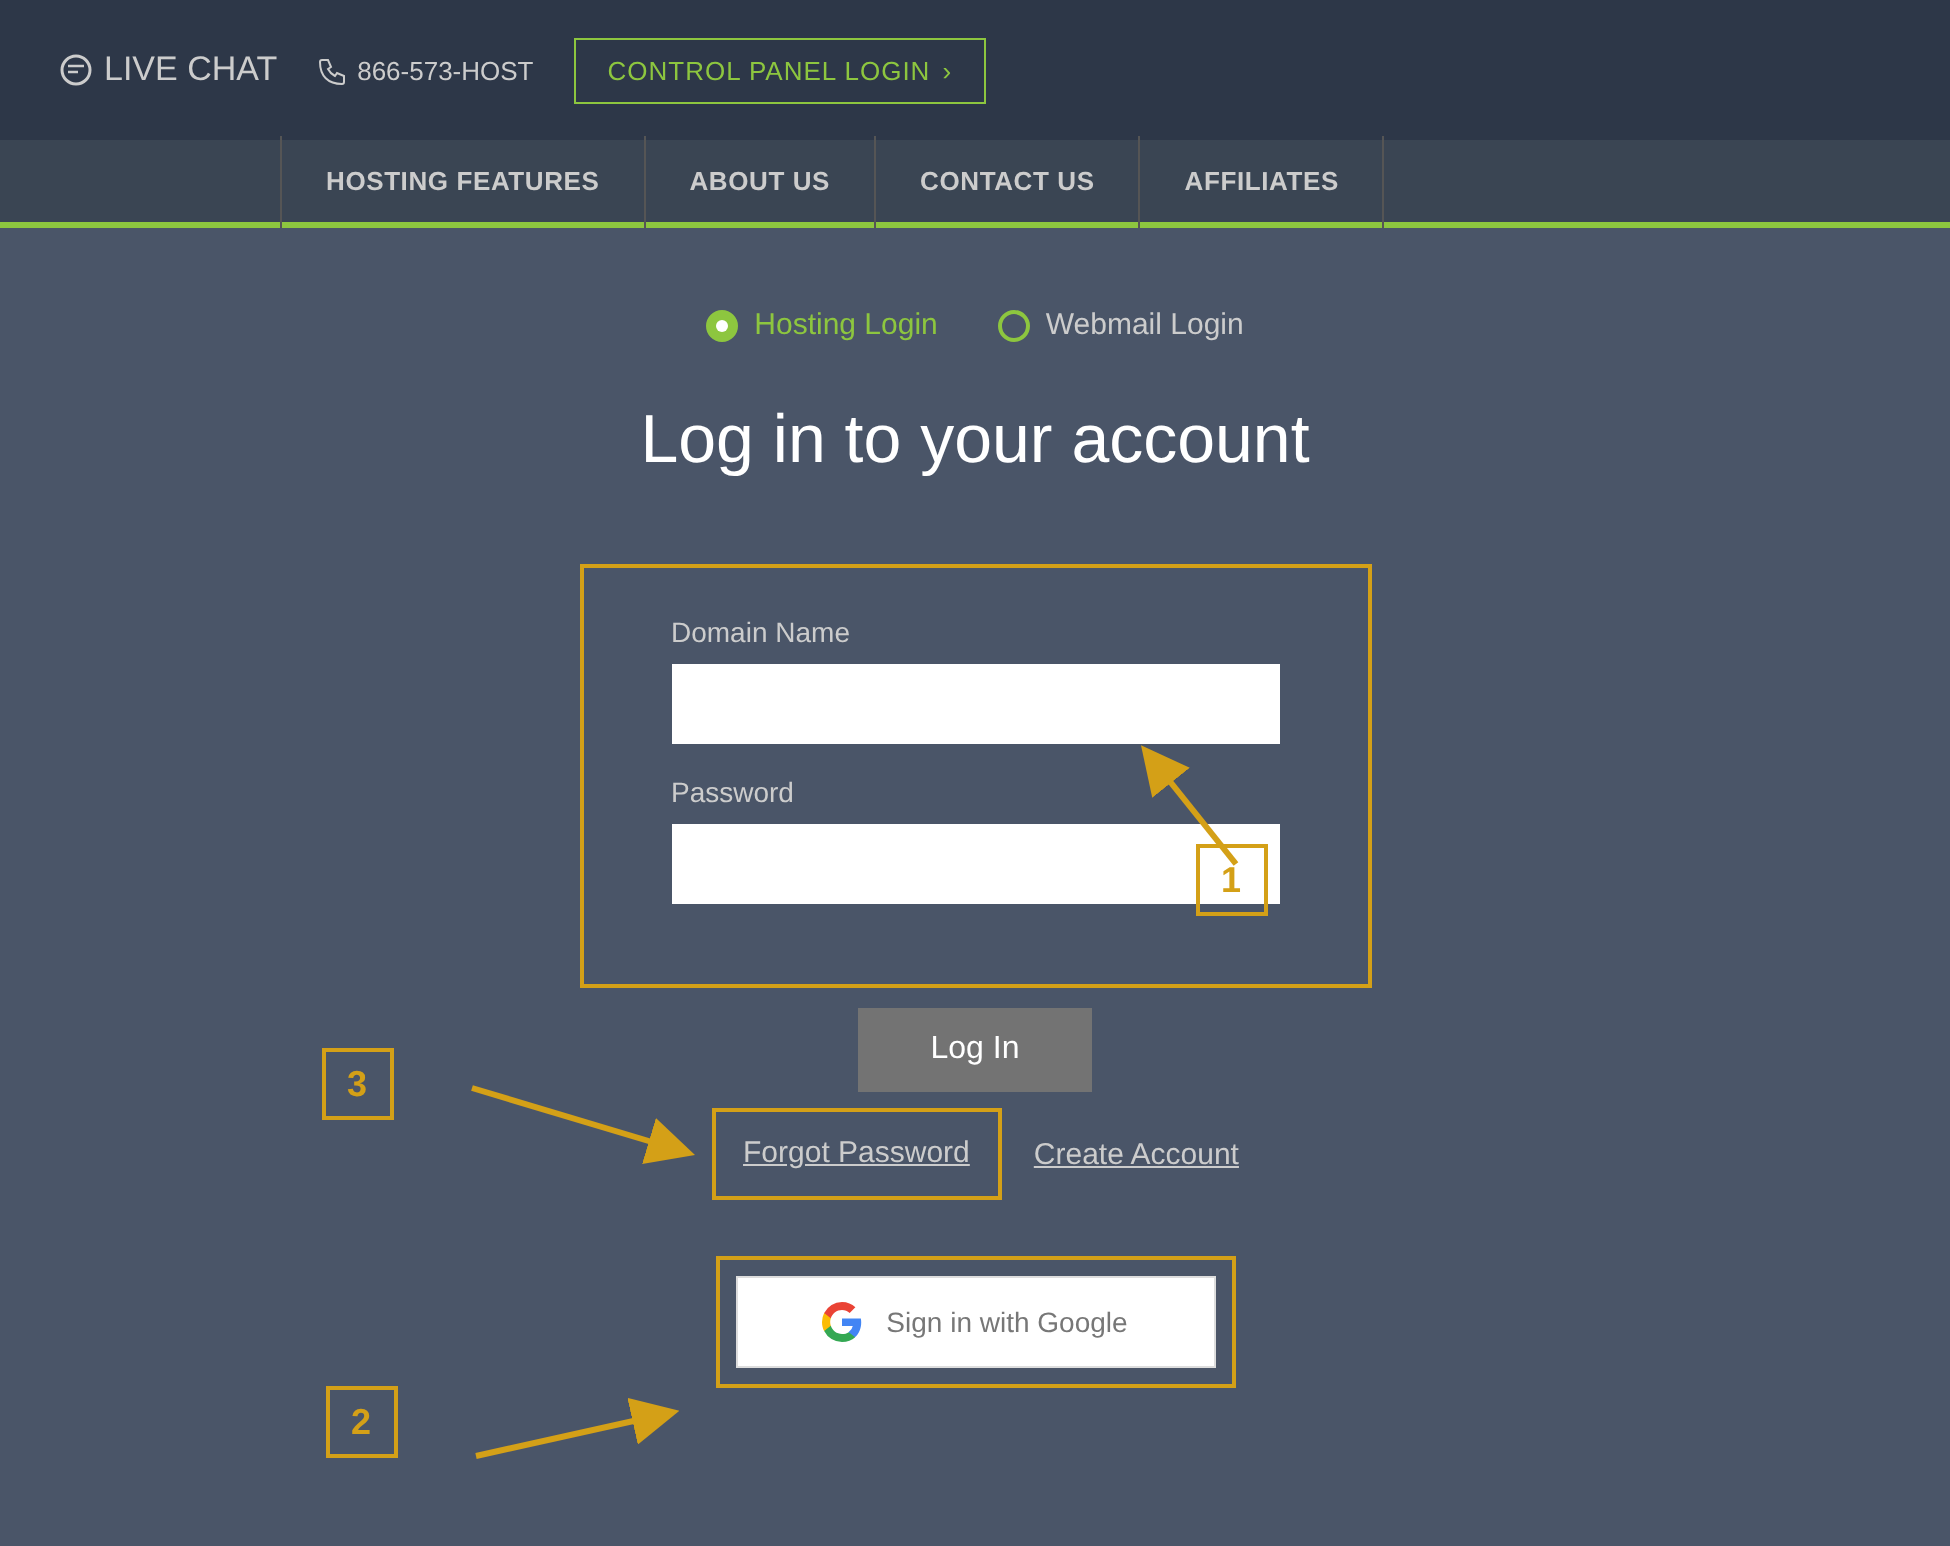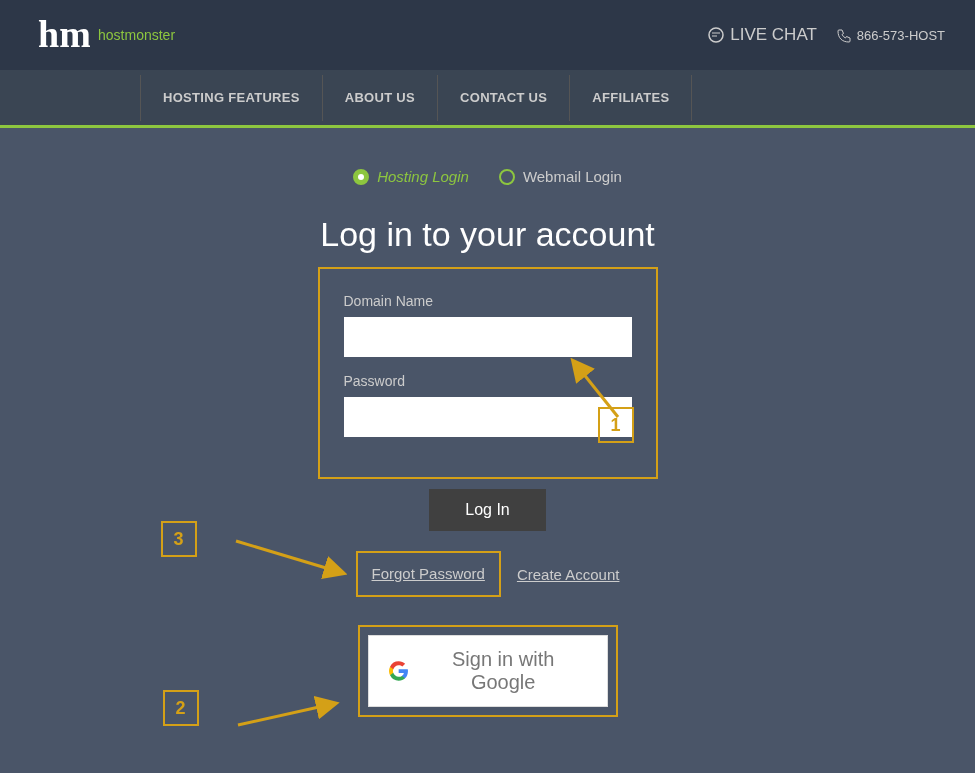--- a/index.html
+++ b/index.html
@@ -59,21 +59,21 @@
       align-items: center;
       gap: 6px;
       letter-spacing: 0.5px;
     }
 
     
     .nav-bar {
       background: #3a4553;
       display: flex;
       align-items: center;
-      height: 58px;
+      height: 44px;
       border-bottom: 3px solid #8dc63f;
     }
     .nav-bar a {
       color: #ccc;
       text-decoration: none;
       font-size: 13px;
       padding: 0 22px;
       height: 46px;
       display: flex;
       align-items: center;
@@ -102,21 +102,21 @@
       gap: 30px;
       margin-bottom: 30px;
     }
     .toggle-option {
       display: flex;
       align-items: center;
       gap: 8px;
       cursor: pointer;
       font-size: 15px;
     }
-    .toggle-option.active { color: #8dc63f; font-style: italic; }
+    .toggle-option.active { color: #8dc63f; }
     .toggle-option.inactive { color: #ccc; }
     .radio-circle {
       width: 16px;
       height: 16px;
       border-radius: 50%;
       border: 2px solid #8dc63f;
       display: flex;
       align-items: center;
       justify-content: center;
     }
@@ -126,30 +126,30 @@
       height: 6px;
       border-radius: 50%;
       background: white;
     }
 
     
     .page-title {
       color: white;
       font-size: 34px;
       font-weight: 300;
-      margin-bottom: 13px;
+      margin-bottom: 42px;
       text-align: center;
     }
 
     
     .login-form-box {
       border: 2px solid #d4a017;
       background: transparent;
-      padding: 24px 24px;
-      width: 340px;
+      padding: 24px 44px;
+      width: 396px;
       position: relative;
     }
     .form-label {
       color: #ccc;
       font-size: 14px;
       margin-bottom: 8px;
       display: block;
     }
     .form-input {
       width: 100%;
@@ -159,28 +159,28 @@
       padding: 0 10px;
       font-size: 14px;
       outline: none;
     }
     .field-group {
       margin-bottom: 16px;
     }
 
     
     .login-btn {
-      background: #404040;
+      background: #737373;
       color: white;
       border: none;
       padding: 12px 36px;
       font-size: 16px;
       cursor: pointer;
       margin-top: 10px;
-      margin-bottom: 20px;
+      margin-bottom: 8px;
       display: block;
     }
     .link-btn {
       color: #ccc;
       text-decoration: underline;
       font-size: 15px;
       cursor: pointer;
       background: none;
       border: none;
     }
@@ -199,21 +199,21 @@
     .google-signin-btn {
       background: white;
       border: 1px solid #ddd;
       width: 100%;
       padding: 12px 20px;
       display: flex;
       align-items: center;
       justify-content: center;
       gap: 12px;
       cursor: pointer;
-      font-size: 20px;
+      font-size: 14px;
       color: #777;
     }
     .google-g {
       width: 20px;
       height: 20px;
     }
 
     
     .annotation-box {
       border: 2px solid #d4a017;
@@ -235,43 +235,38 @@
       display: flex;
       flex-direction: column;
       align-items: center;
       width: 680px;
     }
   </style>
 </head>
 <body>
 
 <div class="header-top">
-  <div class="logo-area">
-    <svg class="logo-icon" viewBox="0 0 60 60">
-      <rect width="60" height="60" fill="#2d3748"></rect>
-      <text x="8" y="42" font-size="38" font-weight="bold" fill="white" font-family="Georgia, serif">hm</text>
-    </svg>
-    <div class="logo-text">
-      <div><span>host</span><span style="color:#8dc63f">monster</span></div>
-    </div>
-  </div>
   <div class="header-right">
     <div class="live-chat">
       <svg width="16" height="16" viewBox="0 0 16 16">
           <circle cx="8" cy="8" r="7" stroke="#ccc" stroke-width="1.5" fill="none"></circle>
           <path d="M4 6h8M4 9h5" stroke="#ccc" stroke-width="1.2"></path>
         </svg>
       <span>LIVE CHAT</span>
     </div>
     <div class="phone-num">
       <svg width="14" height="14" viewBox="0 0 14 14">
           <path d="M2 1h3l1.5 3.5-1.5 1a8 8 0 0 0 3.5 3.5l1-1.5L13 9v3a1 1 0 0 1-1 1C5 13 1 9 1 2a1 1 0 0 1 1-1z" stroke="#ccc" stroke-width="1" fill="none"></path>
         </svg>
       <span>866-573-HOST</span>
     </div>
+    <button class="control-panel-btn">
+      <span>CONTROL PANEL LOGIN</span>
+      <span>›</span>
+    </button>
   </div>
 </div>
 
 <nav class="nav-bar">
   <a href="#">HOSTING FEATURES</a>
   <a href="#">ABOUT US</a>
   <a href="#">CONTACT US</a>
   <a href="#">AFFILIATES</a>
 </nav>
 

